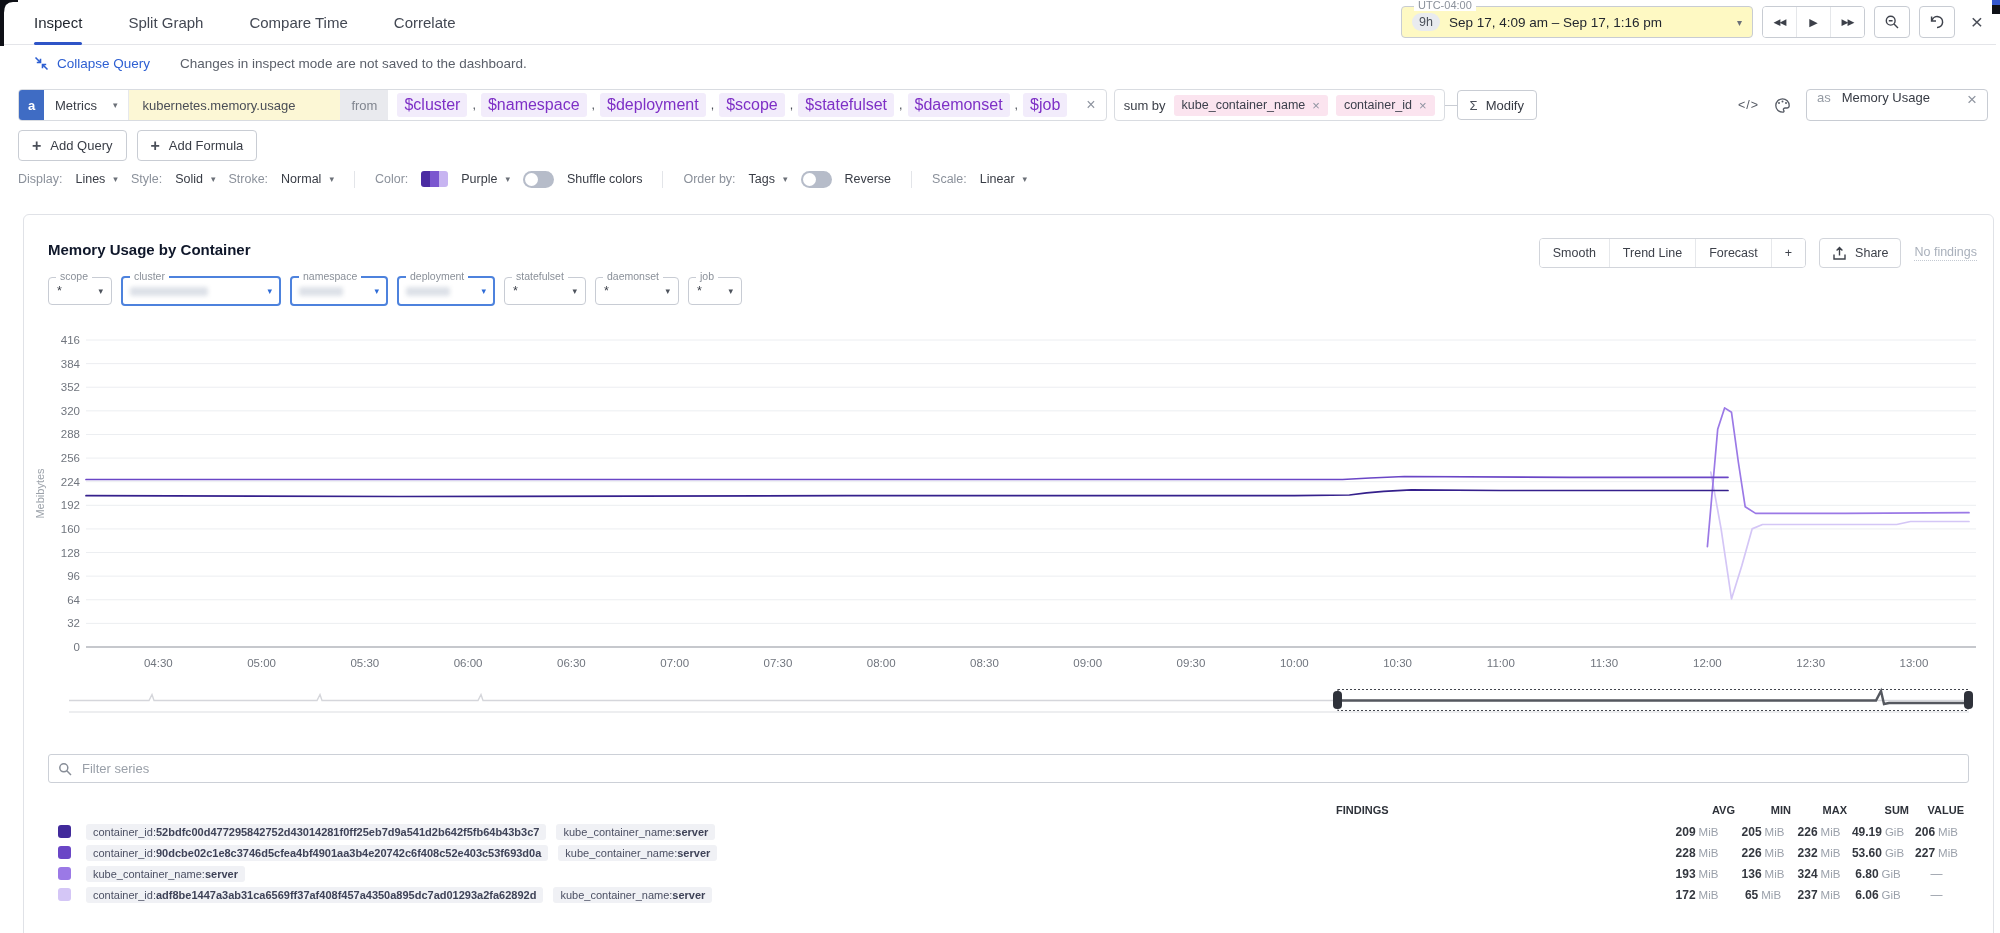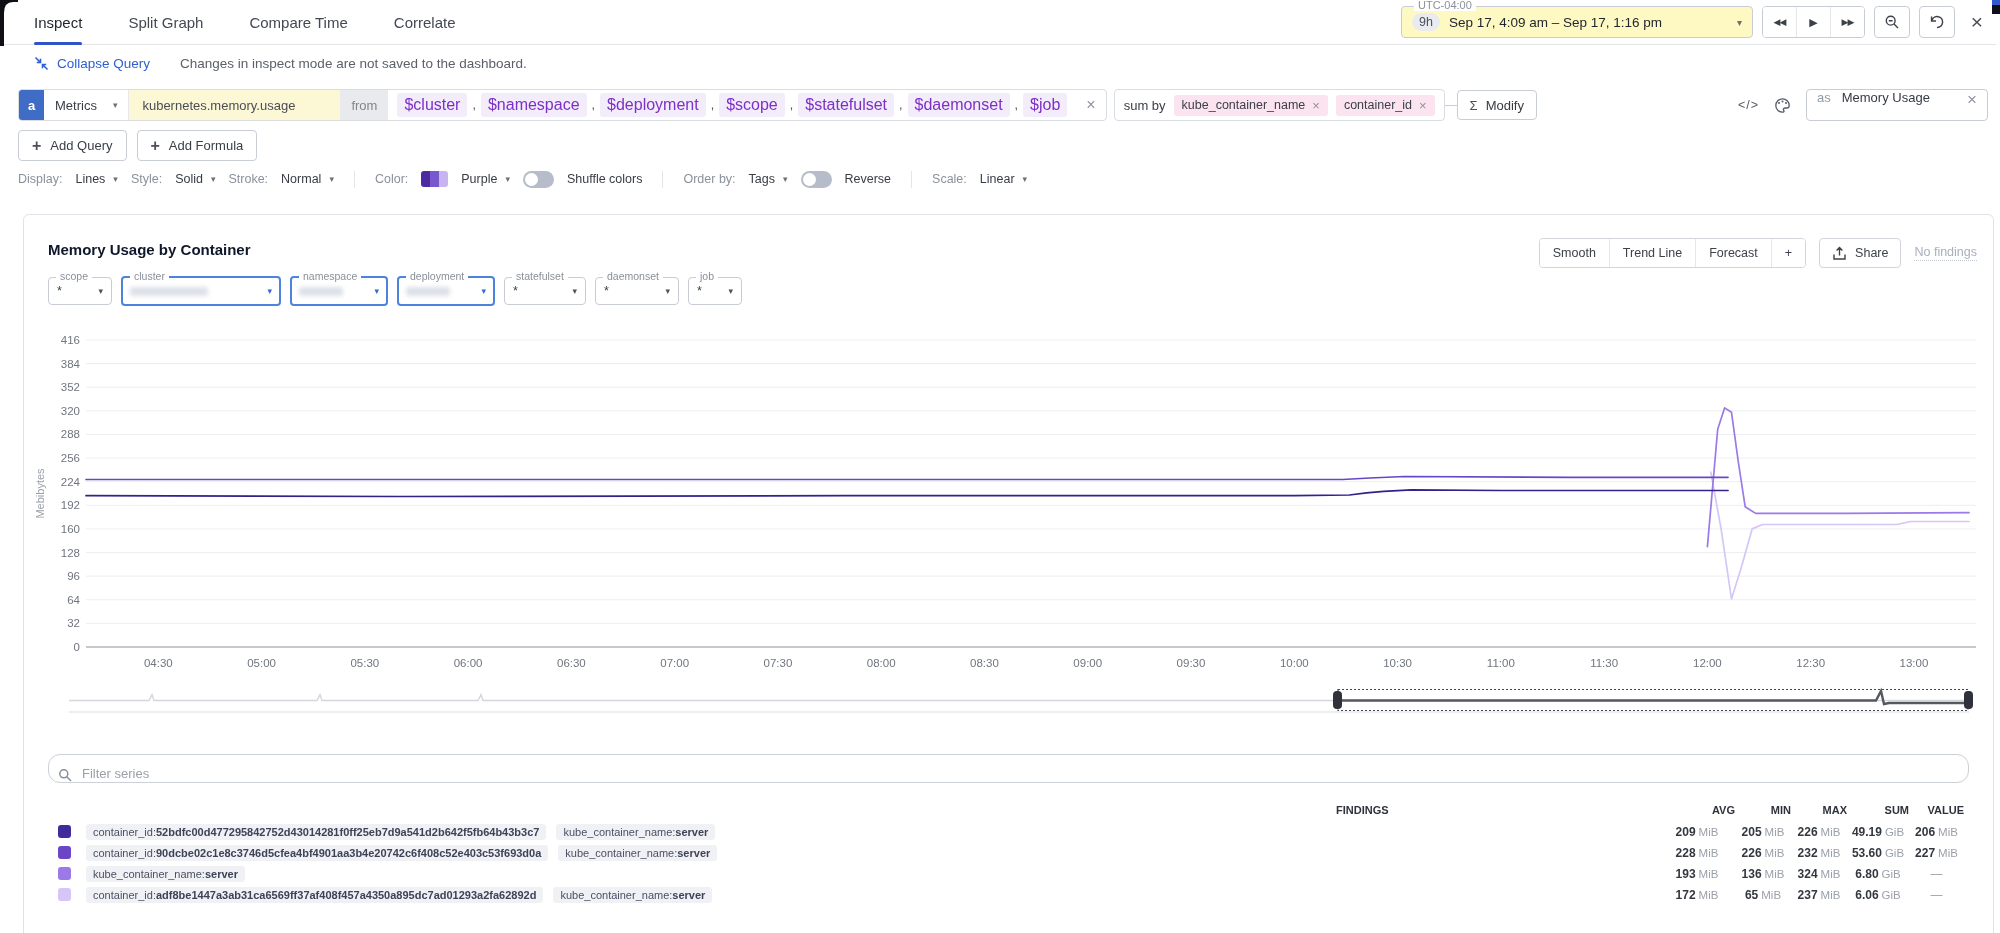--- a/index.html
+++ b/index.html
@@ -89,21 +89,21 @@
   .blurbar{height:9px;border-radius:2px;background:#dde1e8;filter:blur(2px)}
   .filter-box:nth-child(1){width:46px}
   .filter-box:nth-child(2){width:142px}
   .filter-box:nth-child(3){width:80px}
   .filter-box:nth-child(4){width:80px}
   .filter-box:nth-child(5){width:64px}
   .filter-box:nth-child(6){width:66px}
   .filter-box:nth-child(7){width:36px}
   .chart-svg{position:absolute;left:0;top:0;width:1969px;height:745px;pointer-events:none}
   
-  .series-filter{position:absolute;left:24px;right:24px;top:539px;height:27px;border:1px solid #ccd0d7;border-radius:12px;display:flex;align-items:flex-end;padding:0 9px;gap:8px;background:#fff}
+  .series-filter{position:absolute;left:24px;right:24px;top:539px;height:27px;border:1px solid #ccd0d7;border-radius:3px;display:flex;align-items:center;padding:0 9px;gap:8px;background:#fff}
   .series-filter input{border:none;outline:none;flex:1;font-size:13px;font-family:inherit;color:#3a3e47;background:transparent}
   .series-filter input::placeholder{color:#9aa0a9}
   
   .table{position:absolute;left:0;right:0;top:584px}
   .t-grid{display:grid;grid-template-columns:34px 14px 14px minmax(0,1fr) 323px 76px 56px 56px 62px 55px;align-items:center;padding-right:29px}
   .t-head{height:22px}
   .t-row{height:21px;cursor:pointer}
   .th{font-size:11px;font-weight:bold;color:#2e323a;white-space:nowrap}
   .th.c4{grid-column:4}.th.c5{grid-column:5}
   .th.right{text-align:right}

